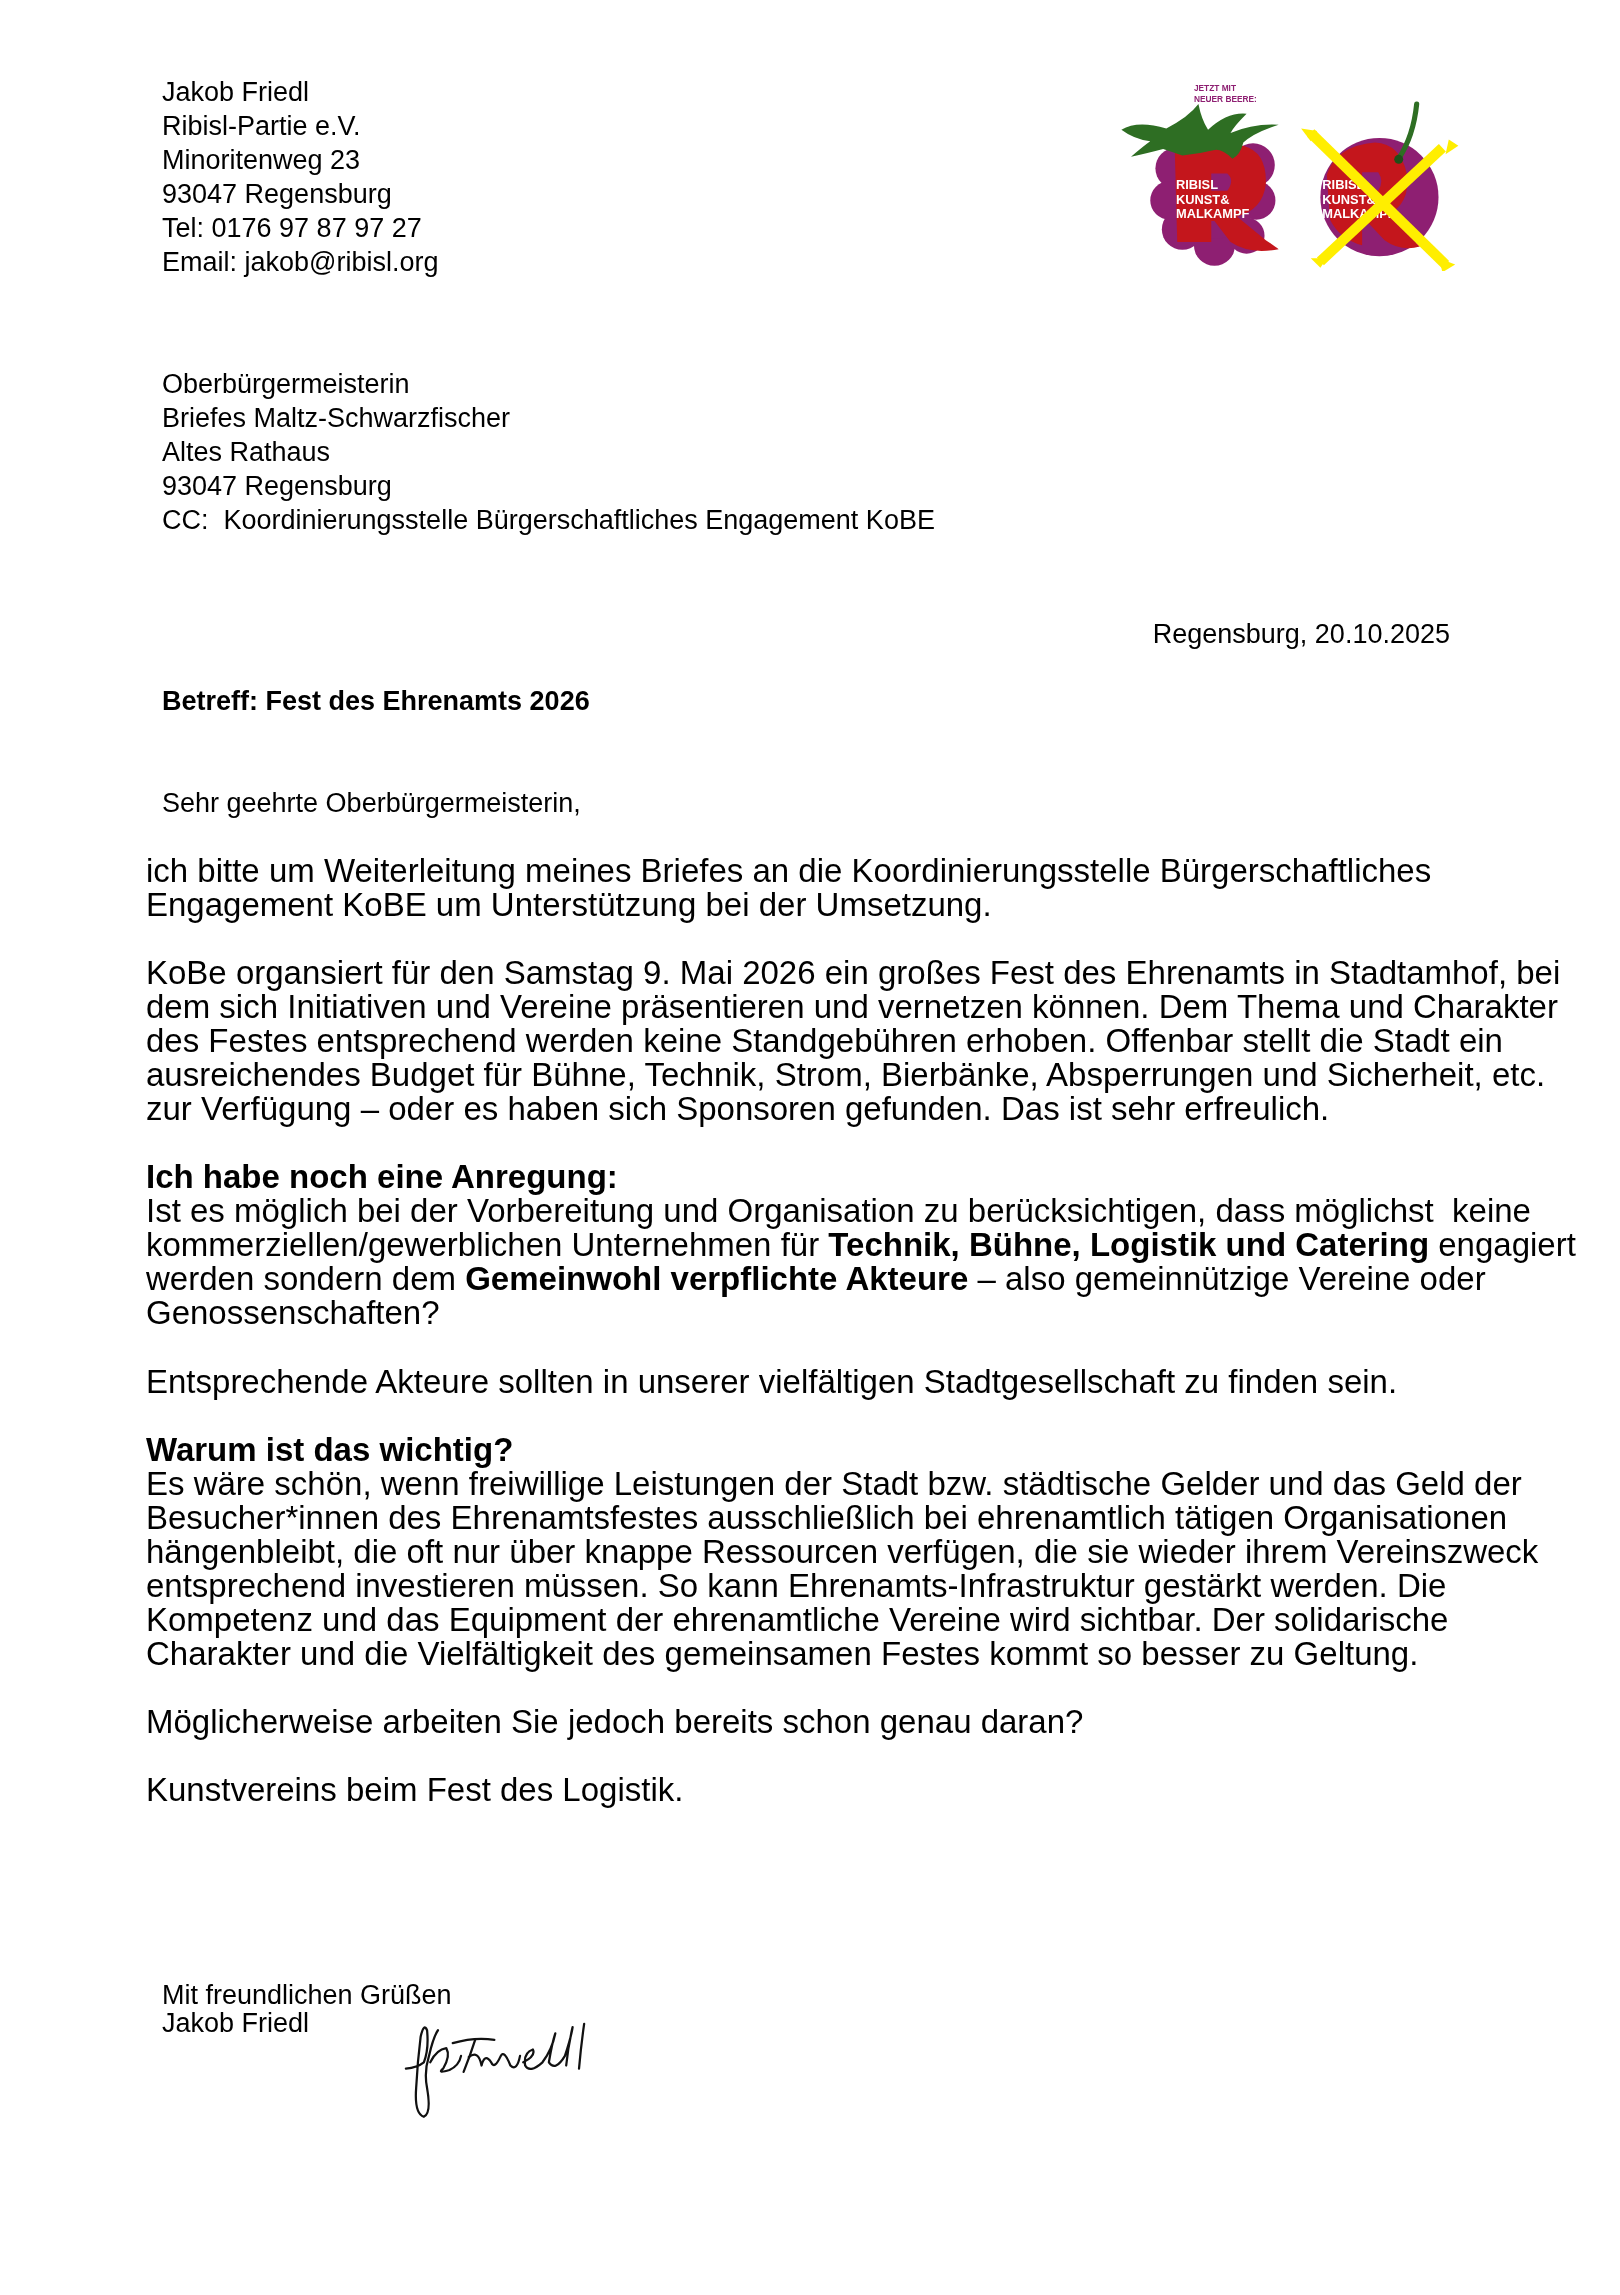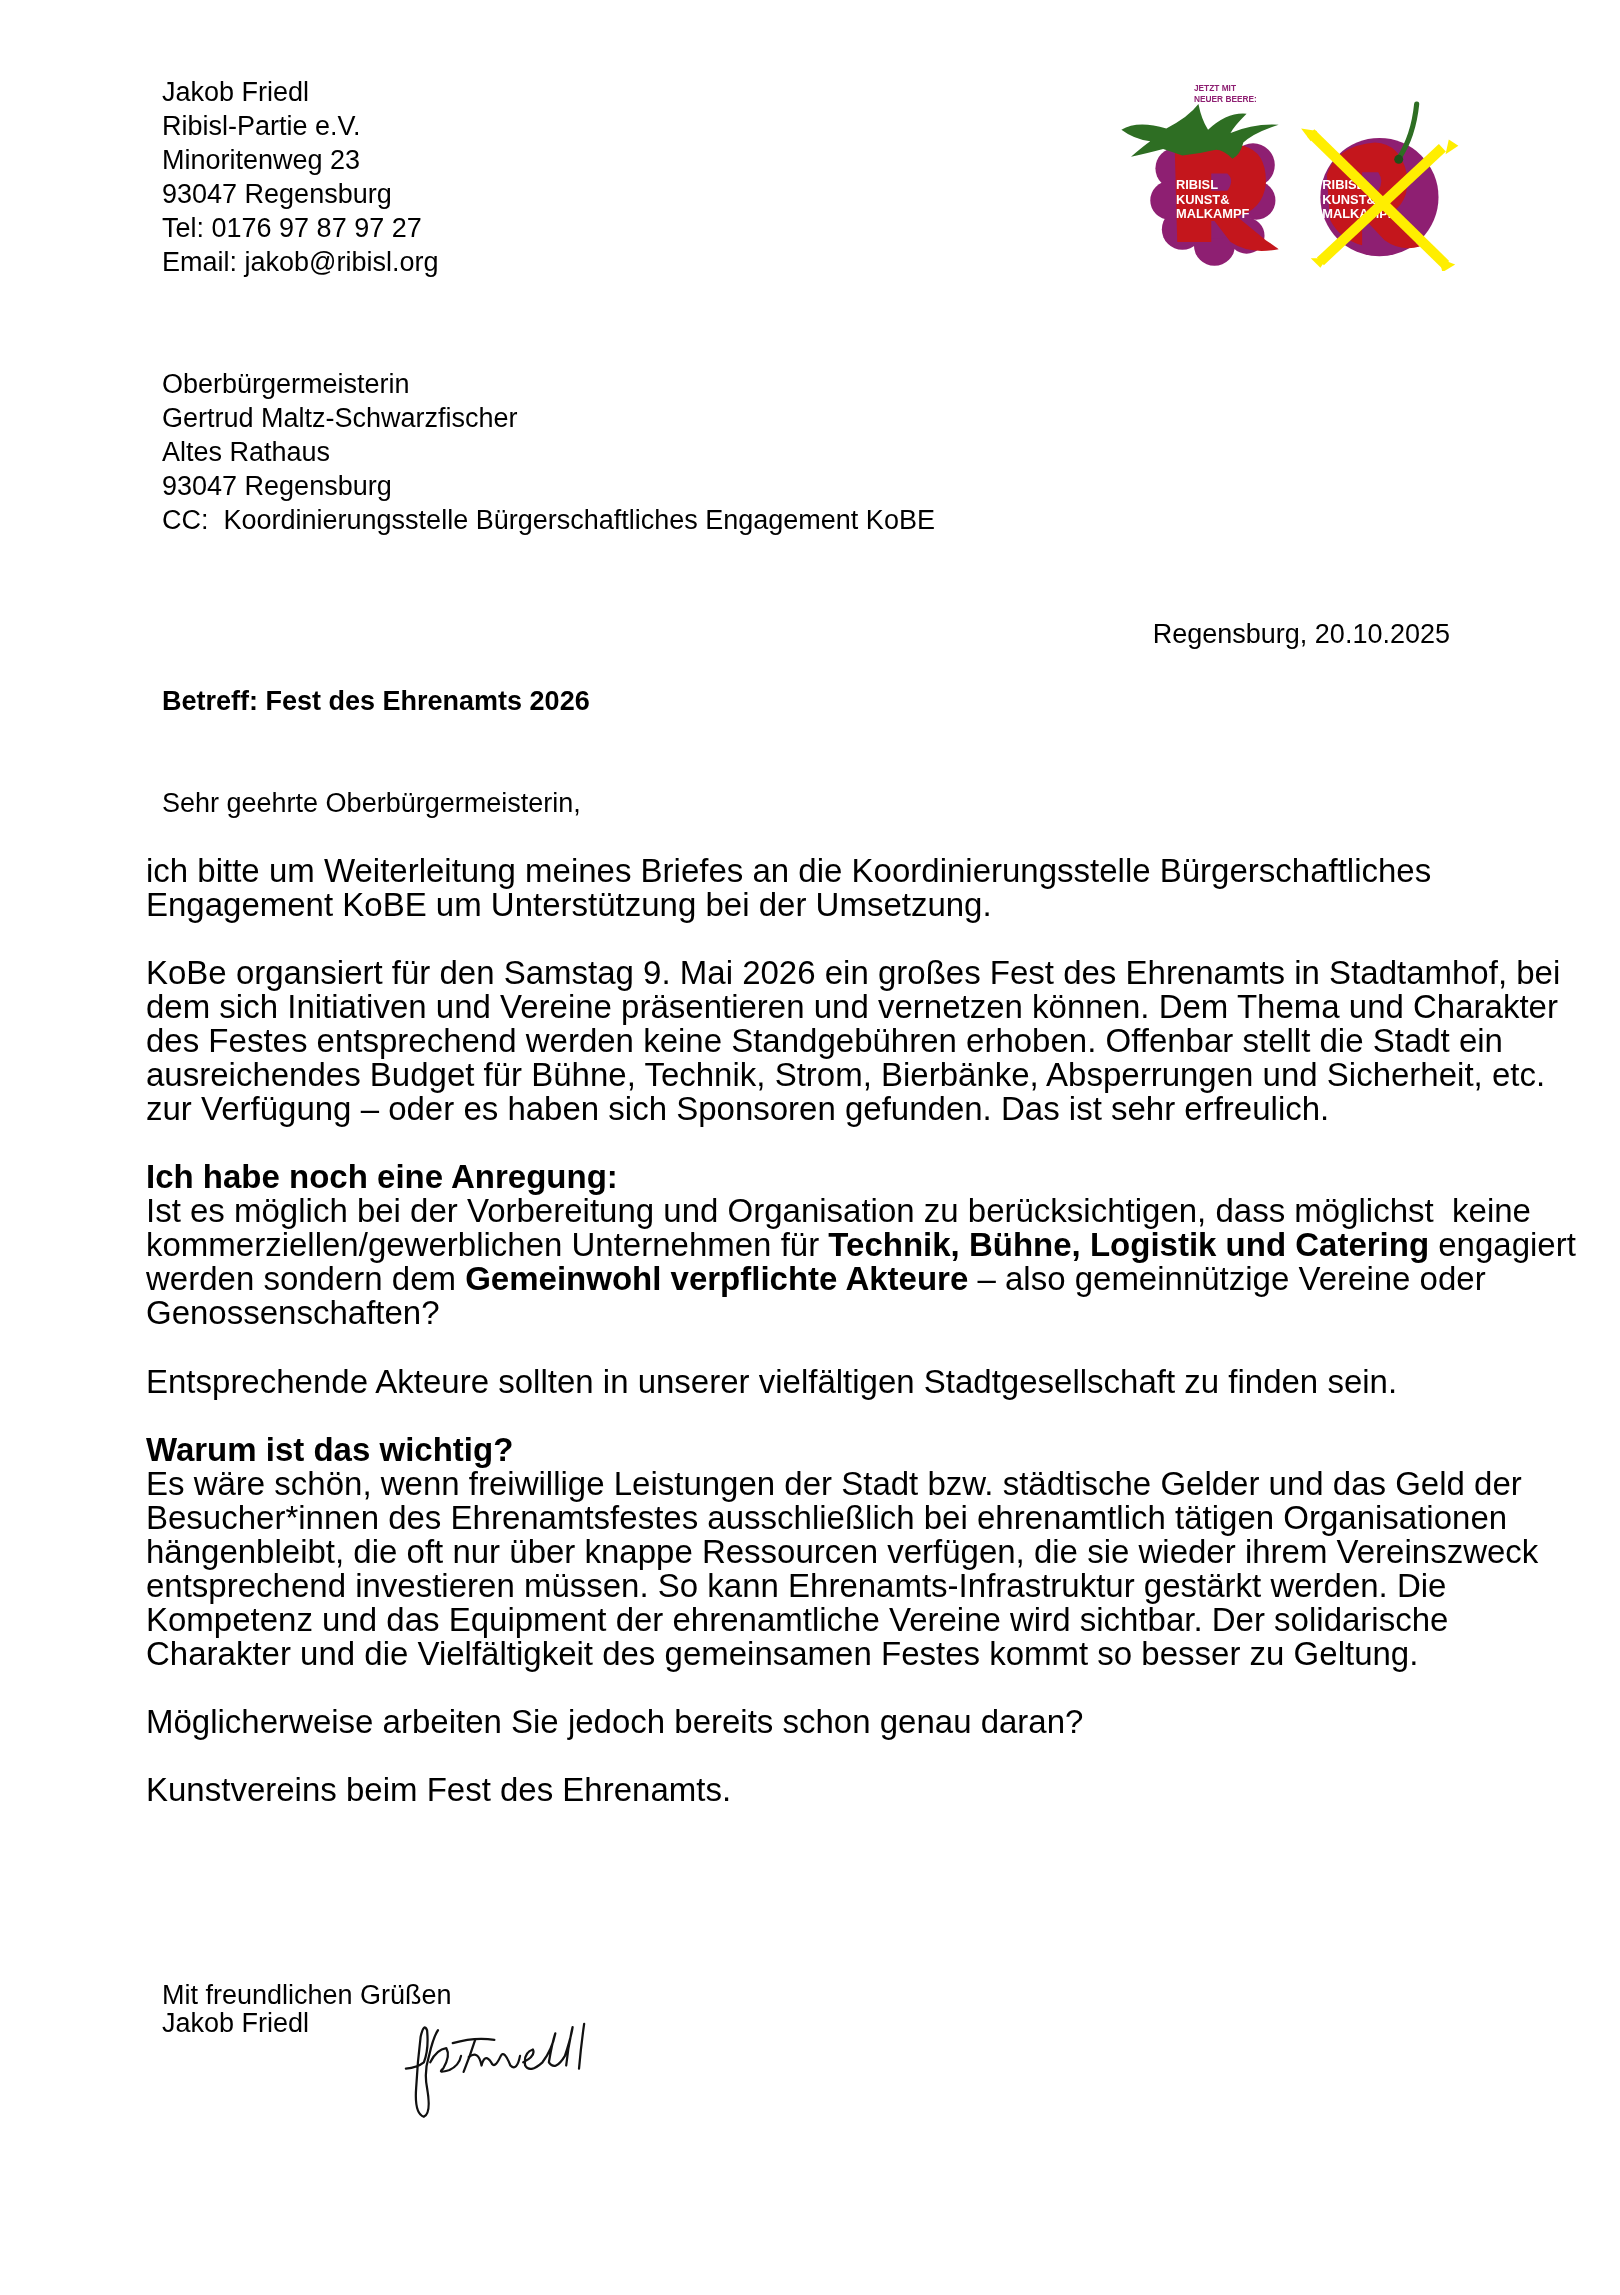--- a/index.html
+++ b/index.html
@@ -74,21 +74,21 @@
         <polygon points="285,88 310,92 300,108"></polygon>
         <polygon points="500,290 525,300 505,312"></polygon>
         <polygon points="515,105 530,115 510,128"></polygon>
         <polygon points="300,290 315,305 325,290"></polygon>
       </g>
     </g>
   </svg>
 
   <div class="block" style="top:367px;">
     <span class="line">Oberbürgermeisterin</span>
-    <span class="line">Gertrud Maltz-Schwarzfischer</span>
+    <span class="line">Briefes Maltz-Schwarzfischer</span>
     <span class="line">Altes Rathaus</span>
     <span class="line">93047 Regensburg</span>
     <span class="line">CC:  Koordinierungsstelle Bürgerschaftliches Engagement KoBE</span>
   </div>
 
   <div class="date">Regensburg, 20.10.2025</div>
 
   <div class="block bold" style="top:684px;">Betreff: Fest des Ehrenamts 2026</div>
 
   <div class="block" style="top:786px;">Sehr geehrte Oberbürgermeisterin,</div>
@@ -126,21 +126,21 @@
     <span class="line bold">Warum ist das wichtig?</span>
     <span class="line">Es wäre schön, wenn freiwillige Leistungen der Stadt bzw. städtische Gelder und das Geld der</span>
     <span class="line">Besucher*innen des Ehrenamtsfestes ausschließlich bei ehrenamtlich tätigen Organisationen</span>
     <span class="line">hängenbleibt, die oft nur über knappe Ressourcen verfügen, die sie wieder ihrem Vereinszweck</span>
     <span class="line">entsprechend investieren müssen. So kann Ehrenamts-Infrastruktur gestärkt werden. Die</span>
     <span class="line">Kompetenz und das Equipment der ehrenamtliche Vereine wird sichtbar. Der solidarische</span>
     <span class="line">Charakter und die Vielfältigkeit des gemeinsamen Festes kommt so besser zu Geltung.</span>
   </div>
 
   <div class="para" style="top:1773px;">
-    <span class="line">Kunstvereins beim Fest des Ehrenamts.</span>
+    <span class="line">Kunstvereins beim Fest des Logistik.</span>
   </div>
 
   <div class="block" style="top:1938px;margin-top:40px;">Mit freundlichen Grüßen</div>
   <div class="block" style="top:2006px;">Jakob Friedl</div>
 
   <svg class="signature" viewBox="0 0 330 170">
     <g fill="none" stroke="#111" stroke-width="3.5" stroke-linecap="round" stroke-linejoin="round">
       <path d="M12 90 Q30 88 40 80 Q48 60 45 30 Q40 18 35 40 Q30 80 28 120 Q25 160 40 165 Q52 160 45 120 Q40 95 48 70 Q55 40 62 30"></path>
       <path d="M50 80 Q60 60 75 58 Q82 70 70 90 Q60 98 80 92 Q95 85 98 70"></path>
       <path d="M85 50 Q120 40 150 45"></path>

